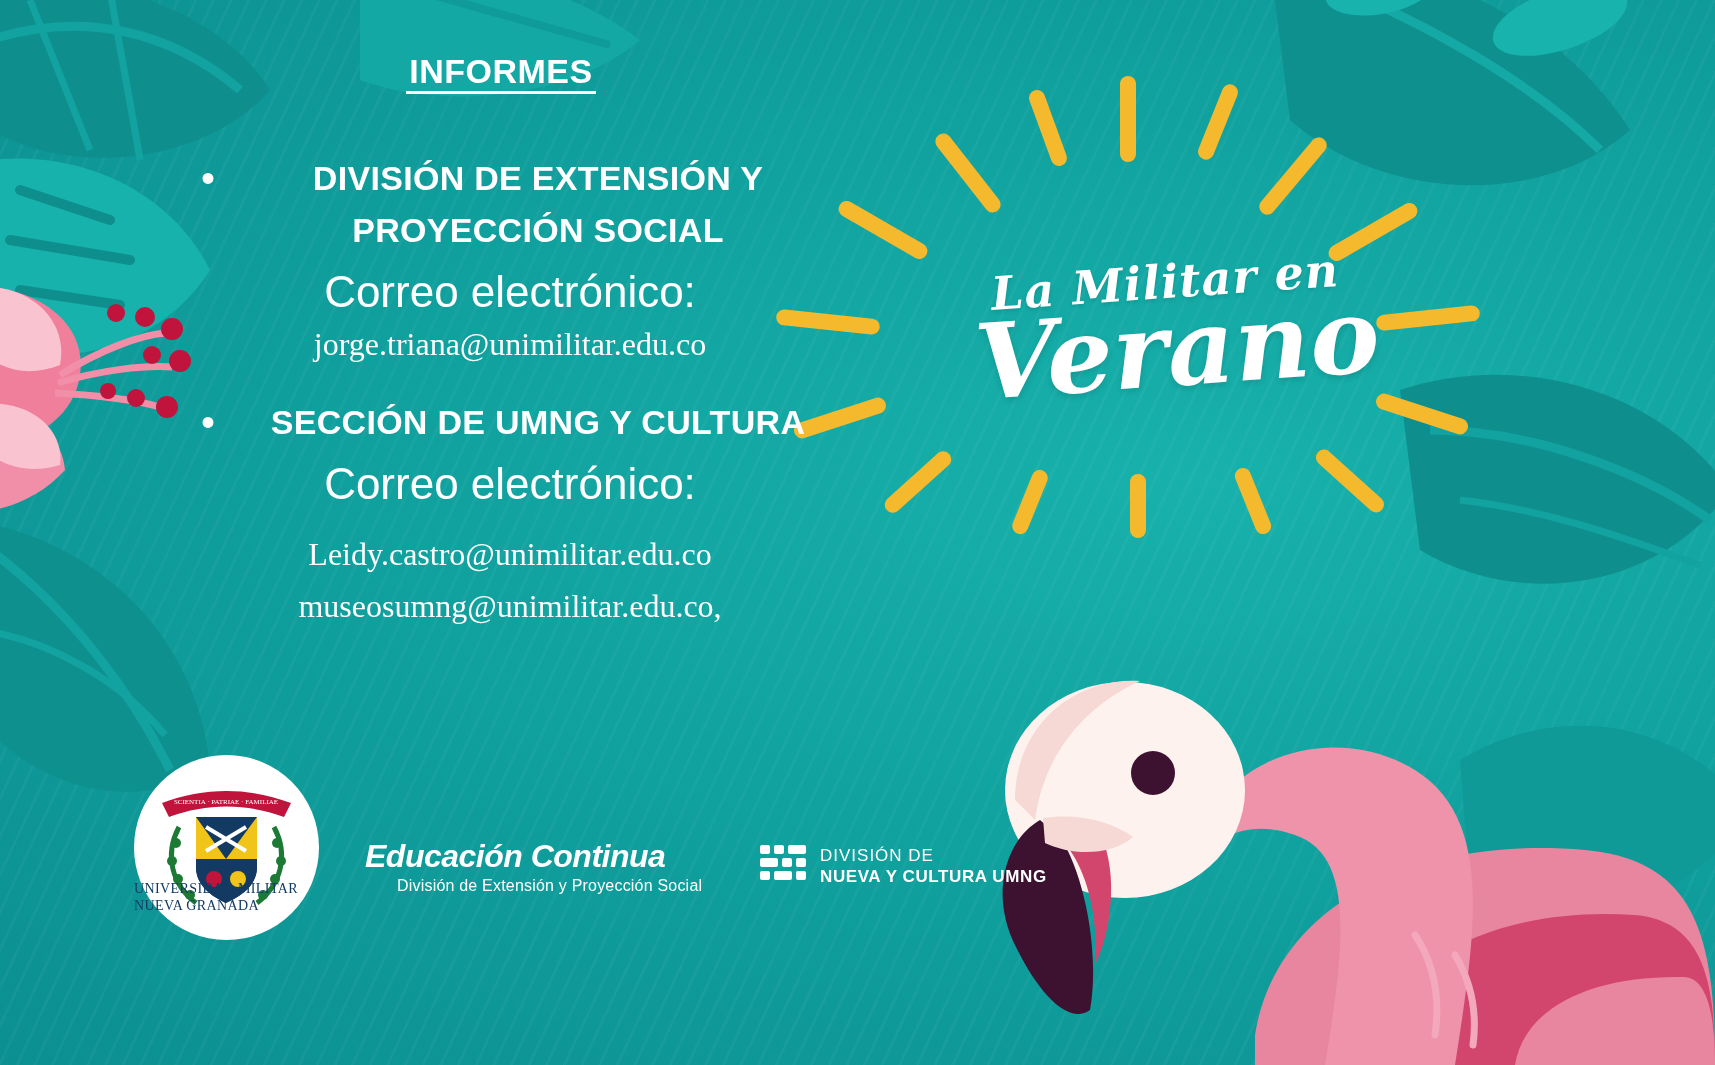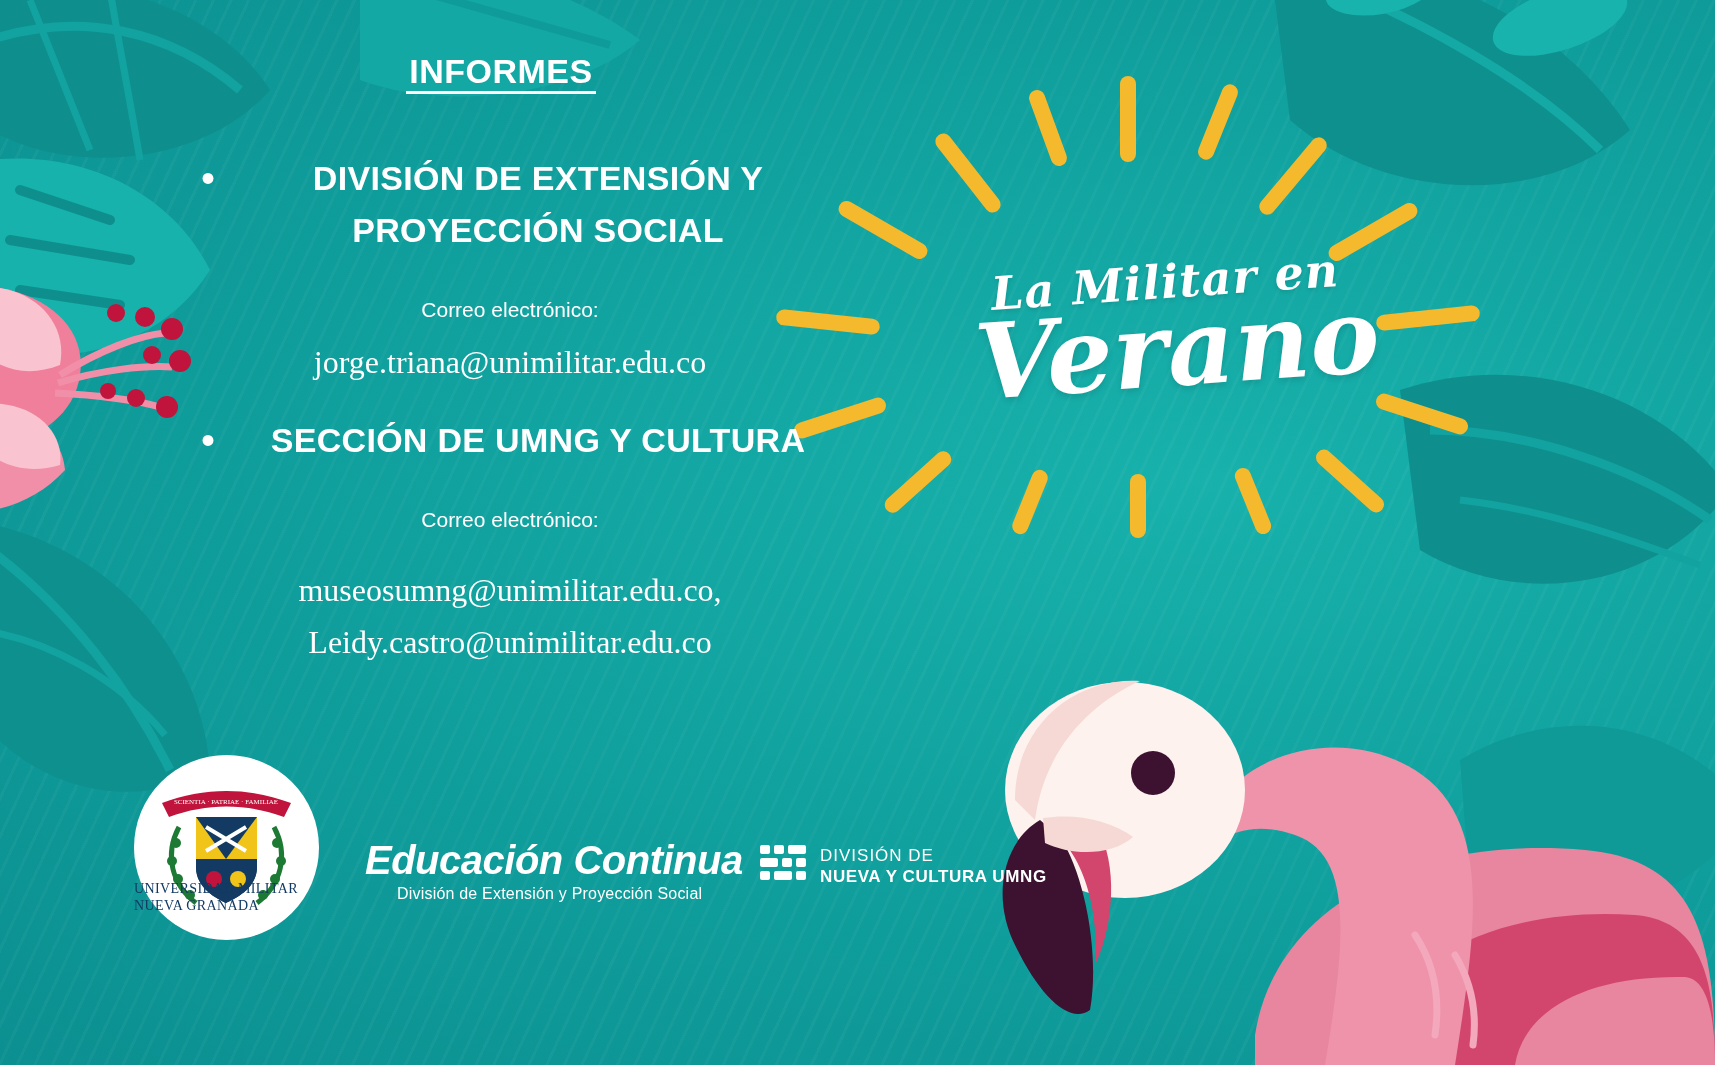--- a/index.html
+++ b/index.html
@@ -60,21 +60,21 @@
     position:absolute;left:180px;top:152px;width:660px;color:#fff;
   }
   .bullet-row{display:flex;align-items:flex-start;}
   .bullet{font-size:40px;line-height:52px;width:56px;text-align:center;flex:0 0 56px;}
   .bullet-text{
     flex:1;text-align:center;font-size:34px;font-weight:600;line-height:52px;
     letter-spacing:.3px;
   }
   .b2 .bullet{width:56px;}
   .sub{
-    text-align:center;font-size:21px;font-weight:400;line-height:52px;margin-top:28px;
+    text-align:center;font-size:44px;font-weight:400;line-height:52px;margin-top:10px;
   }
   .mail{
     text-align:center;font-size:32px;font-weight:400;line-height:52px;font-family:Liberation Serif, serif;
   }
   .gap1{height:26px;}
   .gap2{height:18px;}
 
   
   .crest{
     position:absolute;left:98px;top:755px;width:185px;height:185px;
@@ -84,21 +84,21 @@
   .crest-text{
     position:absolute;left:0;right:0;bottom:26px;text-align:left;
     color:#123a63;font-size:14px;font-weight:400;letter-spacing:.4px;line-height:17px;
     font-family:"Liberation Serif", serif;
   }
 
   .educ{
     position:absolute;left:365px;top:838px;color:#ffffff;
   }
   .educ .t1{
-    font-size:40px;font-weight:700;font-style:italic;letter-spacing:-.5px;
+    font-size:32px;font-weight:700;font-style:italic;letter-spacing:-.5px;
     font-family:"Liberation Sans", sans-serif;
   }
   .educ .t2{
     font-size:16px;font-weight:400;letter-spacing:.2px;margin-top:2px;margin-left:32px;
   }
 
   .seccion{
     position:absolute;left:760px;top:845px;color:#ffffff;display:flex;align-items:center;gap:14px;
   }
   .seccion .marks{width:46px;height:42px;position:relative;}
@@ -246,22 +246,22 @@
     <div class="mail">jorge.triana@unimilitar.edu.co</div>
 
     <div class="gap1"></div>
 
     <div class="bullet-row b2">
       <div class="bullet">•</div>
       <div class="bullet-text">SECCIÓN DE UMNG Y CULTURA</div>
     </div>
     <div class="sub">Correo electrónico:</div>
     <div class="gap2"></div>
+    <div class="mail">Leidy.castro@unimilitar.edu.co</div>
     <div class="mail">museosumng@unimilitar.edu.co,</div>
-    <div class="mail">Leidy.castro@unimilitar.edu.co</div>
   </div>
 
   <div class="crest">
     <svg class="crest-inner" width="185" height="185" viewBox="0 0 185 185">
 
       <path d="M28 48 C 70 32 115 32 157 48 L150 62 C 112 48 73 48 35 62 Z" fill="#c1143c"></path>
       <text x="92" y="49" font-size="7" fill="#ffffff" text-anchor="middle" font-family="Liberation Serif, serif">SCIENTIA · PATRIAE · FAMILIAE</text>
 
       <path d="M45 72 C 30 100 38 130 62 148" stroke="#1d7a34" stroke-width="5" fill="none"></path>
       <path d="M140 72 C 155 100 147 130 123 148" stroke="#1d7a34" stroke-width="5" fill="none"></path>

